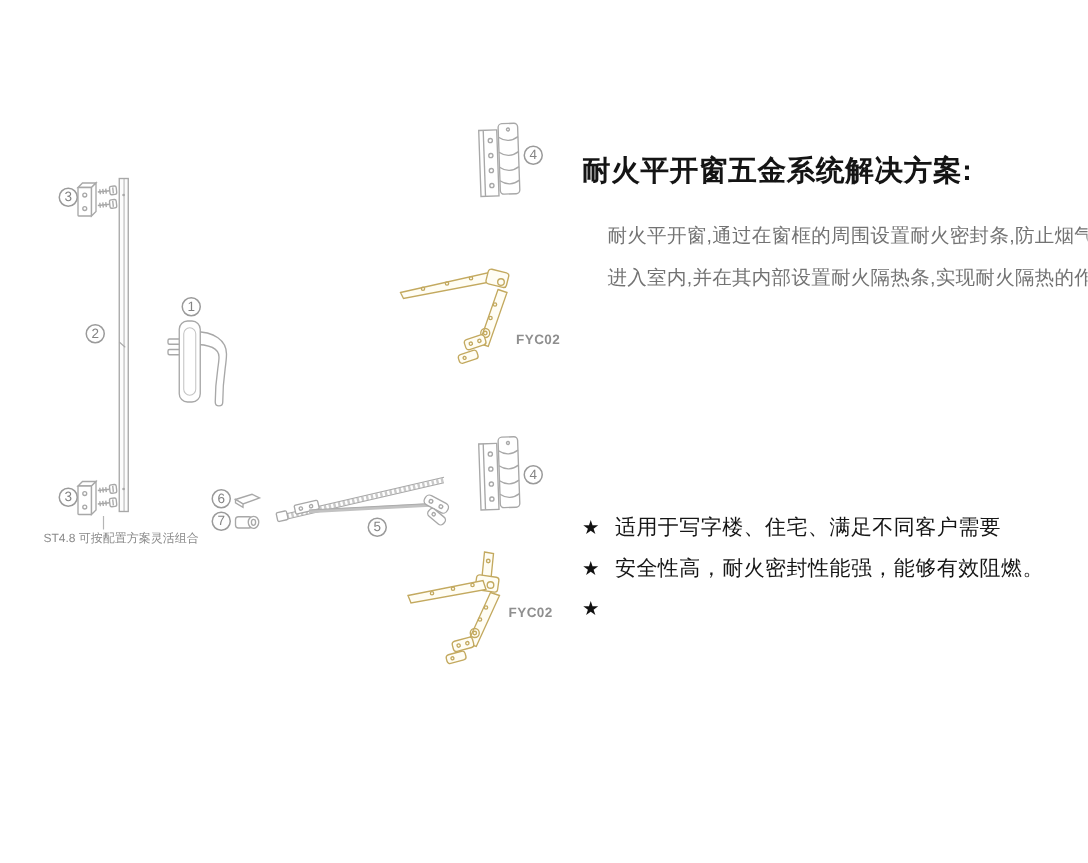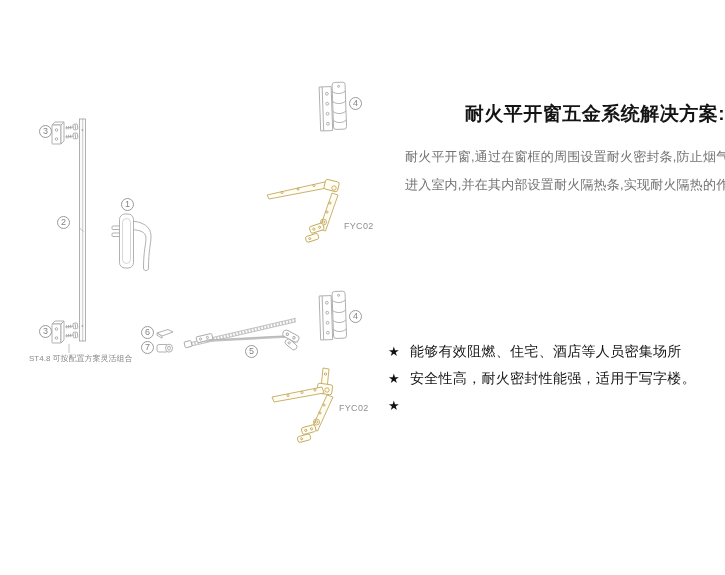--- a/index.html
+++ b/index.html
@@ -10,21 +10,21 @@
   }
   .canvas{position:relative;width:725px;height:575px;background:#fff;}
   svg{position:absolute;left:0;top:0;}
   .callout{
     position:absolute;width:13px;height:13px;box-sizing:border-box;
     border:1px solid #9a9a9a;border-radius:50%;
     color:#838383;font-size:9px;line-height:11px;text-align:center;
     background:#fff;
   }
   .part-code{
-    position:absolute;font-size:9px;color:#8f8f8f;letter-spacing:.3px;white-space:nowrap;
+    position:absolute;font-size:9px;color:#8f8f8f;letter-spacing:.3px;white-space:nowrap;font-weight:bold;
   }
   .screw-note{
     position:absolute;left:29px;top:353px;font-size:8px;color:#8a8a8a;white-space:nowrap;
   }
   .title{
     position:absolute;left:388px;top:101px;width:337px;
     font-size:19px;font-weight:bold;color:#141414;letter-spacing:.5px;white-space:nowrap;
   }
   .paragraph{position:absolute;left:405px;top:143px;width:337px;color:#737373;}
   .paragraph .pline{font-size:13px;line-height:28px;white-space:nowrap;letter-spacing:.2px;}
@@ -204,34 +204,34 @@
   <span class="callout" style="left:349px;top:97px">4</span>
   <span class="callout" style="left:349px;top:310px">4</span>
   <span class="callout" style="left:245px;top:345px">5</span>
   <span class="callout" style="left:141px;top:326px">6</span>
   <span class="callout" style="left:141px;top:341px">7</span>
 
   <span class="part-code" style="left:344px;top:221px">FYC02</span>
   <span class="part-code" style="left:339px;top:403px">FYC02</span>
   <span class="screw-note">ST4.8 可按配置方案灵活组合</span>
 
-  <h1 class="title" style="margin:0;text-align:right;">耐火平开窗五金系统解决方案:</h1>
+  <h1 class="title" style="margin:0;">耐火平开窗五金系统解决方案:</h1>
 
   <div class="paragraph">
     <div class="pline">耐火平开窗,通过在窗框的周围设置耐火密封条,防止烟气</div>
     <div class="pline">进入室内,并在其内部设置耐火隔热条,实现耐火隔热的作用。</div>
   </div>
 
   <div class="bullets">
     <div class="bullet-row">
       <span class="bullet-marker">★</span>
-      <span>能够有效阻燃、住宅、酒店等人员密集场所</span>
+      <span>适用于写字楼、住宅、满足不同客户需要</span>
     </div>
     <div class="bullet-row">
       <span class="bullet-marker">★</span>
-      <span>安全性高，耐火密封性能强，适用于写字楼。</span>
+      <span>安全性高，耐火密封性能强，能够有效阻燃。</span>
     </div>
     <div class="bullet-row">
       <span class="bullet-marker">★</span>
     </div>
   </div>
 
 </div>
 
 </body></html>

